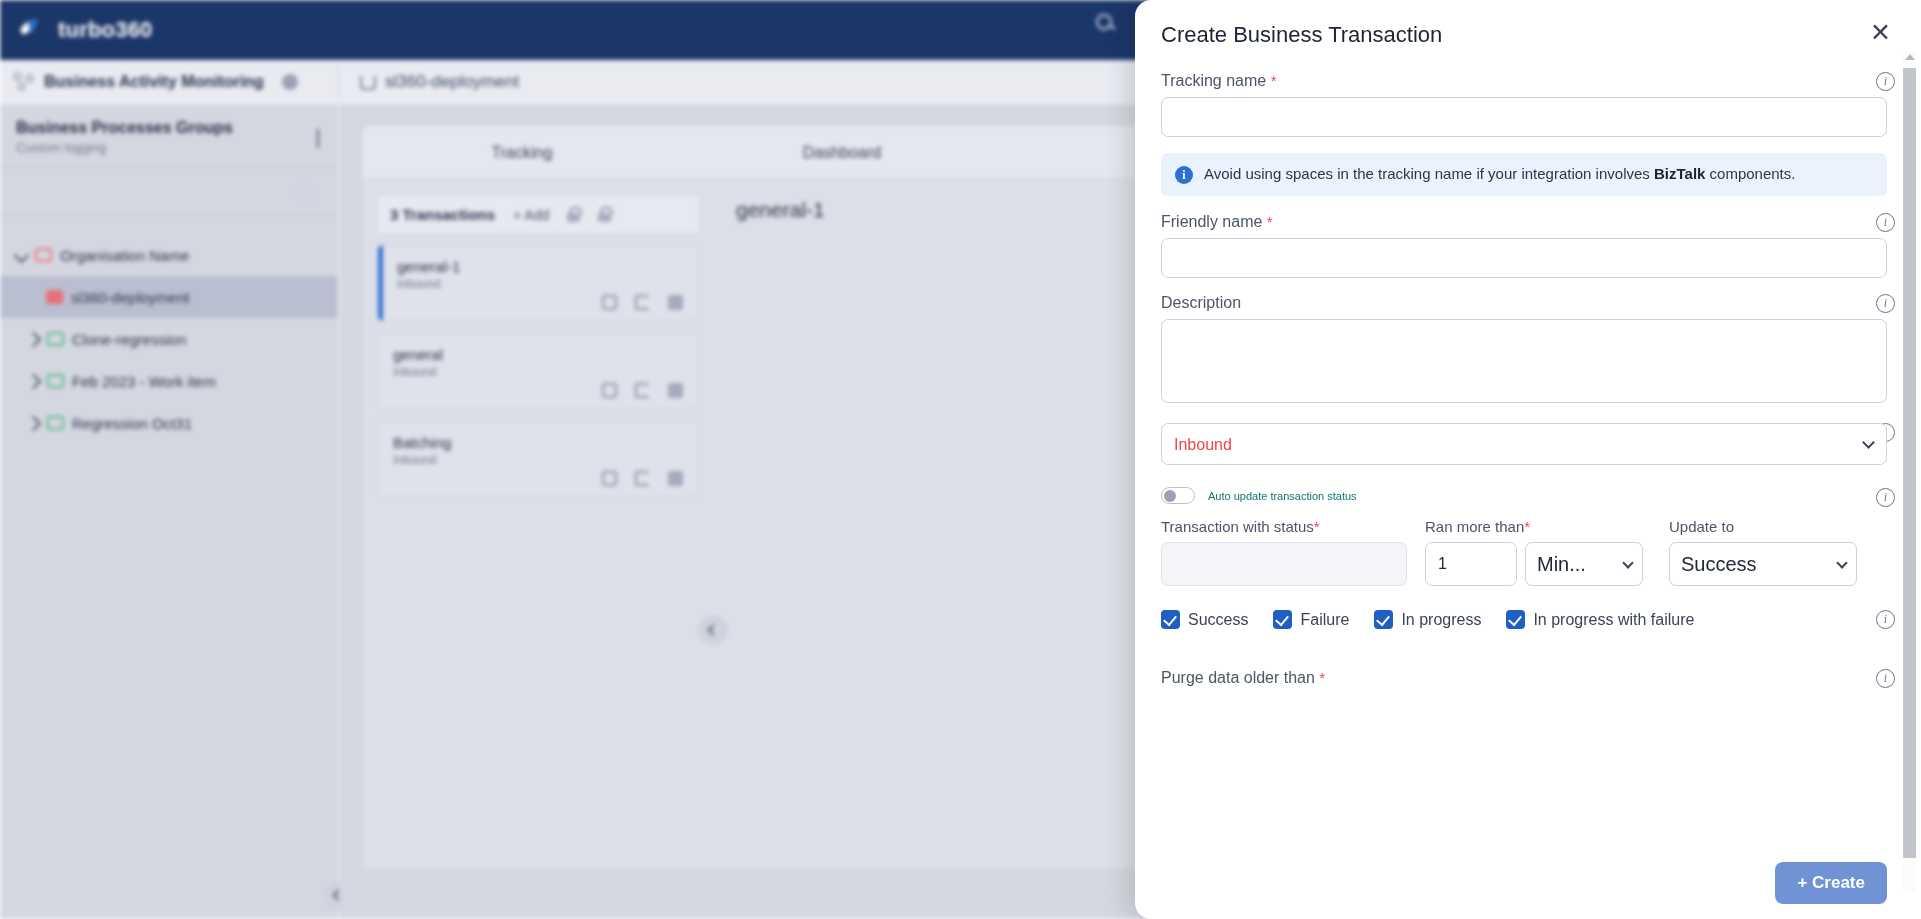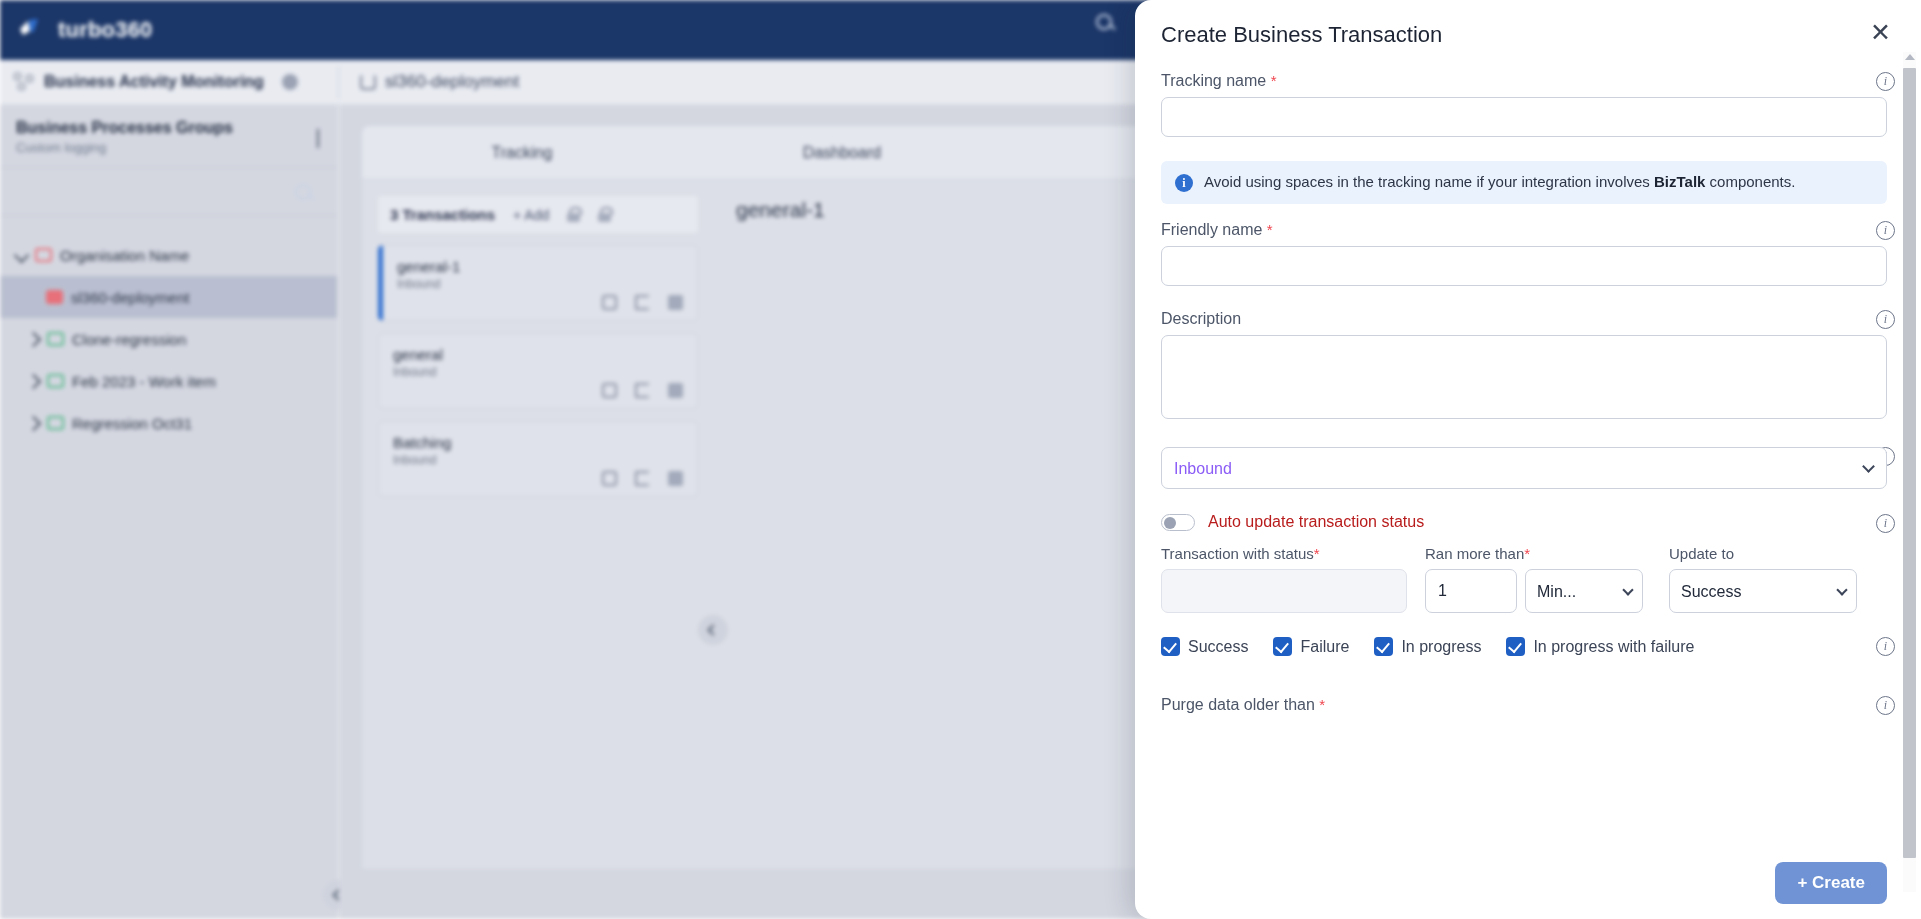--- a/index.html
+++ b/index.html
@@ -211,21 +211,21 @@
   }
   .modal-title { font-size: 22px; color: #1d2433; }
   .close-x {
     font-size: 25px; line-height: 20px; color: #3a4354; cursor: pointer;
     font-weight: 300;
   }
   .modal-body {
     flex: 1; overflow: hidden; position: relative;
     padding: 10px 34px 0 26px;
   }
-  .field { margin-bottom: 24px; position: relative; }
+  .field { margin-bottom: 16px; position: relative; }
   .flabel {
     font-size: 16px; color: #4c5668; margin-bottom: 7px; display: block;
   }
   .req { color: #f0454e; font-size: 15px; }
   .info-i {
     position: absolute; right: -8px; top: 0;
     width: 19px; height: 19px; border: 1.4px solid #6c7589; border-radius: 50%;
     color: #6c7589; font-size: 12px; font-family: "Liberation Serif", serif;
     display: flex; align-items: center; justify-content: center; font-style: italic;
   }
@@ -247,21 +247,21 @@
     flex: 0 0 auto; width: 18px; height: 18px; border-radius: 50%;
     background: #2f6fd0; color: #fff; font-size: 12px; font-weight: bold;
     display: flex; align-items: center; justify-content: center;
     font-family: "Liberation Serif", serif; margin-top: 2px;
   }
   .banner-txt { font-size: 15px; color: #2d3647; line-height: 1.35; }
   .banner-txt b { color: #1d2433; }
   .sel-wrap { position: relative; }
   .sel {
     width: 100%; height: 42px; border: 1px solid #ccd1dc; border-radius: 7px;
-    background: #fff; font-size: 16px; padding: 0 34px 0 12px; color: #8b5cf6;
+    background: #fff; font-size: 16px; padding: 0 34px 0 12px; color: #ef4444;
     appearance: none; -webkit-appearance: none;
     font-family: "Liberation Sans", sans-serif; cursor: pointer;
   }
   .sel-chev {
     position: absolute; right: 14px; top: 15px; width: 9px; height: 9px;
     border-right: 2px solid #3c4559; border-bottom: 2px solid #3c4559;
     transform: rotate(45deg); pointer-events: none;
   }
   .toggle-row {
     display: flex; align-items: center; gap: 13px; margin: 22px 0 8px 0;
@@ -269,37 +269,37 @@
   }
   .toggle {
     width: 34px; height: 17px; border-radius: 10px; background: #fff;
     border: 1px solid #b9bfcc; position: relative; cursor: pointer;
     flex: 0 0 auto;
   }
   .toggle::after {
     content: ""; position: absolute; left: 2px; top: 2px;
     width: 12px; height: 12px; border-radius: 50%; background: #9aa2b3;
   }
-  .toggle-label { font-size: 16px; color: #b91c1c; }
+  .toggle-label { font-size: 11px; color: #0f766e; }
   .status-row { display: flex; gap: 18px; align-items: flex-start; margin-top: 14px; }
   .col-status { width: 246px; }
   .col-ran { width: 226px; display: flex; gap: 8px; }
   .col-upd { width: 188px; }
   .input-disabled {
     width: 100%; height: 44px; border: 1px solid #dfe2ea; border-radius: 7px;
     background: #f4f5f8;
   }
   .num-input {
     width: 92px; height: 44px; border: 1px solid #ccd1dc; border-radius: 7px;
     font-size: 16px; padding: 0 12px; color: #222a3a; background: #fff;
     font-family: "Liberation Sans", sans-serif;
   }
   .sel-sm {
     width: 118px; height: 44px; border: 1px solid #ccd1dc; border-radius: 7px;
-    background: #fff; font-size: 16px; padding: 0 28px 0 11px; color: #222a3a;
+    background: #fff; font-size: 20px; padding: 0 28px 0 11px; color: #222a3a;
     appearance: none; -webkit-appearance: none; cursor: pointer;
     font-family: "Liberation Sans", sans-serif;
   }
   .sel-chev-sm {
     position: absolute; right: 11px; top: 17px; width: 8px; height: 8px;
     border-right: 2px solid #3c4559; border-bottom: 2px solid #3c4559;
     transform: rotate(45deg); pointer-events: none;
   }
   .sublabel { font-size: 15px; color: #4c5668; margin-bottom: 7px; display: block; }
   .reprocess-sec { margin-top: 24px; position: relative; }

